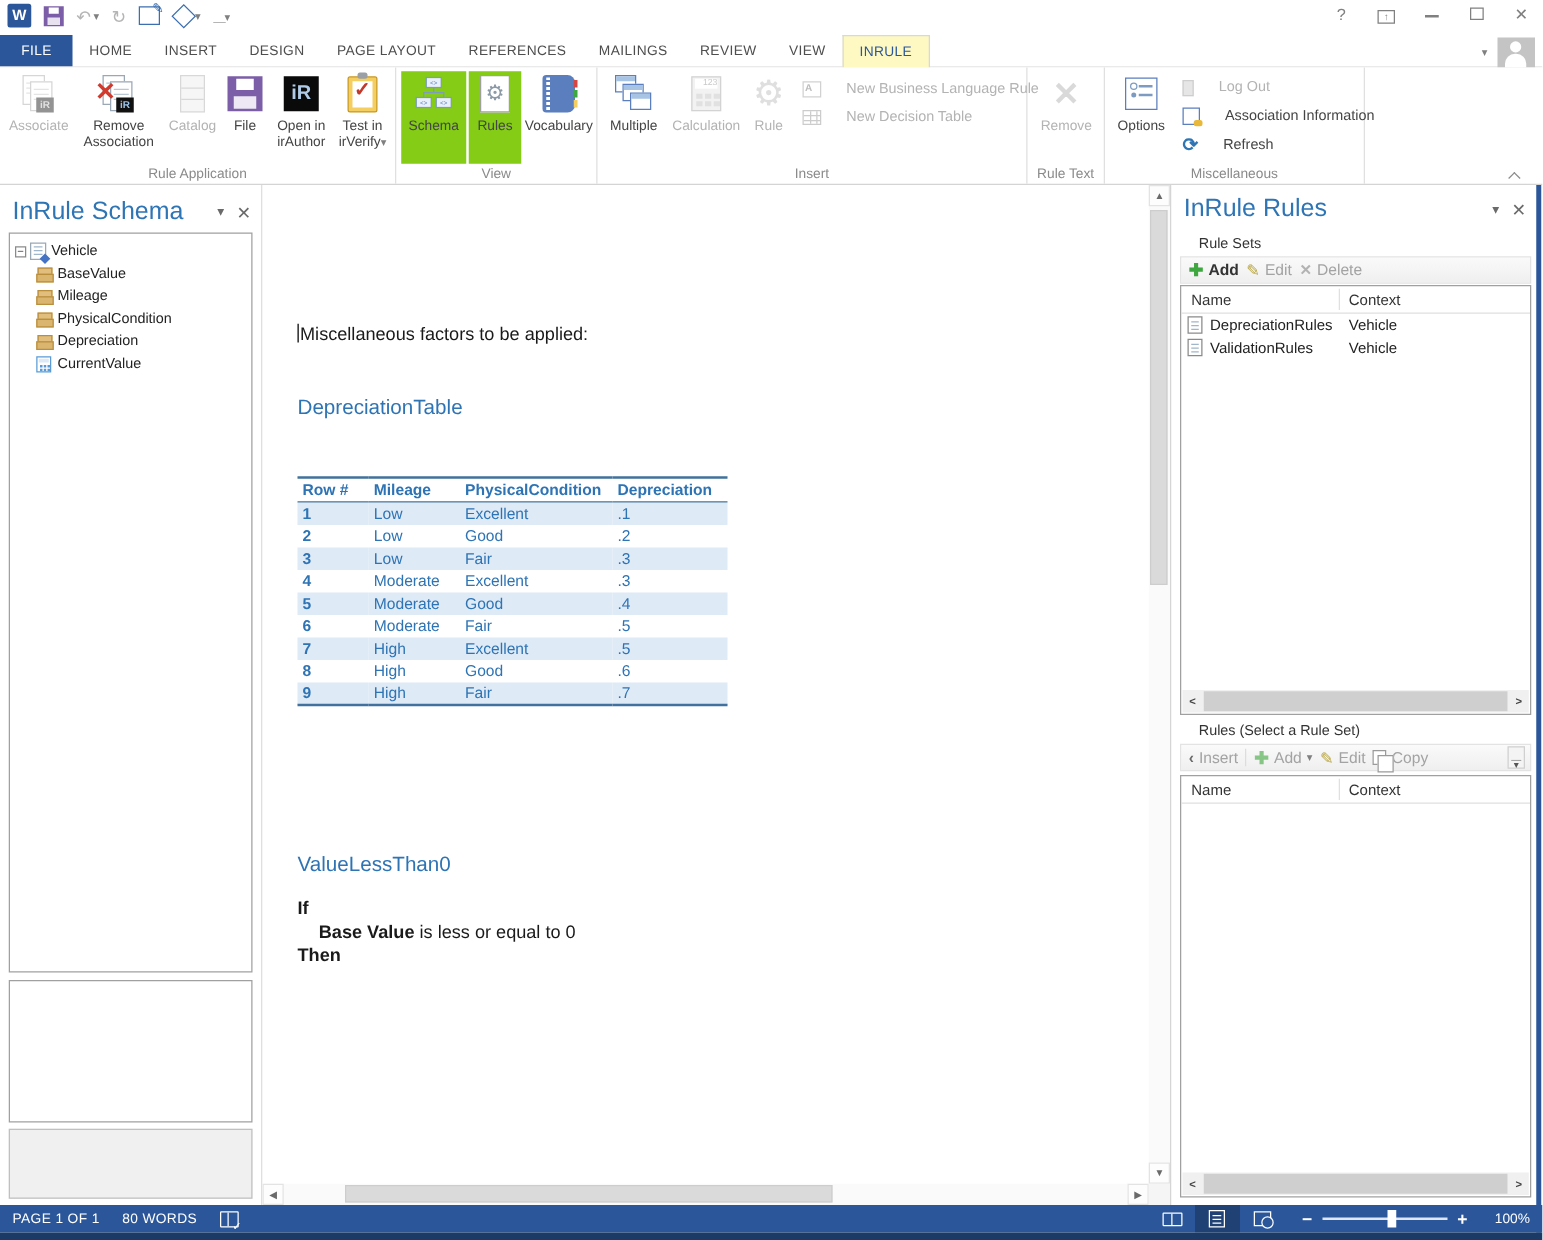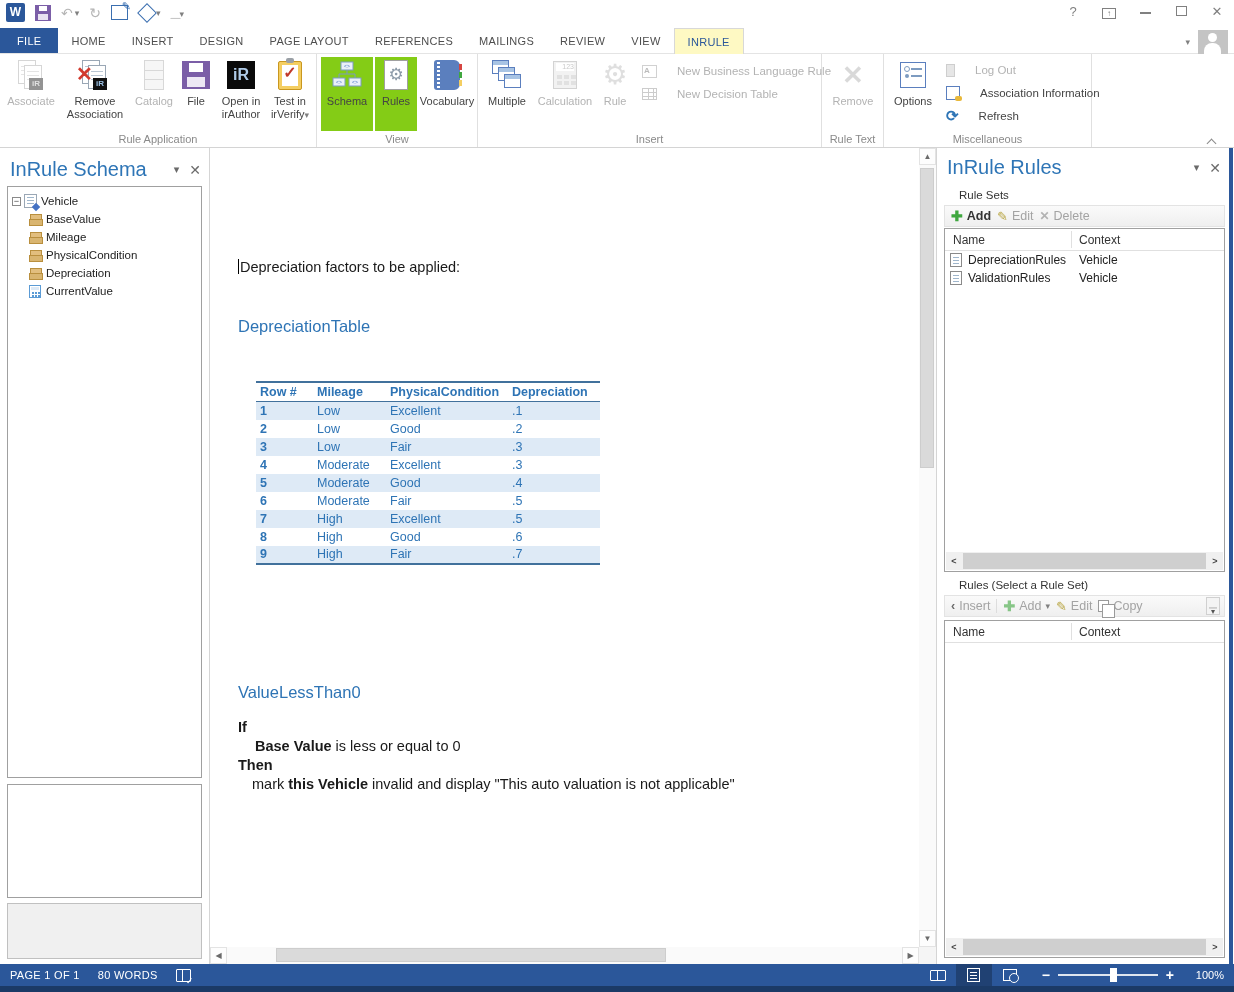--- a/index.html
+++ b/index.html
@@ -121,21 +121,21 @@
   .t-calc::before { content:""; position:absolute; top:1px; left:1px; right:1px; height:3px; background:#DCE9F6; }
   .t-calc::after { content:""; position:absolute; left:2px; top:6px; width:2px; height:2px; background:#5B9BD5; box-shadow:3px 0 0 #5B9BD5, 6px 0 0 #5B9BD5, 0 3px 0 #5B9BD5, 3px 3px 0 #5B9BD5, 6px 3px 0 #5B9BD5; }
   .side-box2 { position:absolute; left:7px; top:636px; width:195px; height:114px; border:1px solid #A0A0A0; background:#fff; }
   .side-box3 { position:absolute; left:7px; top:755px; width:195px; height:56px; border:1px solid #C0C0C0; background:#F0F0F0; }
 
   
   #doc-area { position:absolute; left:210px; top:148px; width:726px; height:816px; background:#fff; }
   .doc-text { position:absolute; font-size:14.5px; color:#1A1A1A; white-space:pre; }
   .doc-heading { position:absolute; font-size:16.5px; color:#2E74B5; }
   .caret { display:inline-block; width:1px; height:15px; background:#000; vertical-align:-2px; margin-right:1px; }
-  .doc-table { position:absolute; left:28px; top:233px; border-collapse:collapse; font-size:12.5px; color:#2E74B5;margin-left:18px; }
+  .doc-table { position:absolute; left:28px; top:233px; border-collapse:collapse; font-size:12.5px; color:#2E74B5; }
   .doc-table th { font-weight:bold; text-align:left; border-top:2px solid #41719C; border-bottom:1px solid #41719C; padding:2px 4px; height:19px; }
   .doc-table td { padding:1px 4px; height:18px; }
   .doc-table tbody tr:nth-child(odd) { background:#DEEAF6; }
   .doc-table tbody tr:last-child td { border-bottom:2px solid #41719C; }
   .doc-table td:first-child { font-weight:bold; }
   .c0{width:57px;} .c1{width:73px;} .c2{width:122px;} .c3{width:92px;}
   b.inrule { font-weight:bold; }
 
   
   .vscroll { position:absolute; right:0; top:0; width:17px; bottom:17px; background:#FAFAFA; }
@@ -438,21 +438,21 @@
       <div class="tree-row">
         <span class="t-calc"></span>
           <span>CurrentValue</span>
       </div>
     </div>
     <div class="side-box2"></div>
     <div class="side-box3"></div>
   </div>
 
   <div id="doc-area">
-    <div class="doc-text" style="left:28px; top:111px;"><span class="caret"></span><span>Depreciation factors to be applied:</span></div>
+    <div class="doc-text" style="left:28px; top:111px;"><span class="caret"></span><span>Miscellaneous factors to be applied:</span></div>
     <div class="doc-heading" style="left:28px; top:169px;">DepreciationTable</div>
 
     <table class="doc-table">
       <thead>
         <tr>
           <th class="c0">Row #</th>
           <th class="c1">Mileage</th>
           <th class="c2">PhysicalCondition</th>
           <th class="c3">Depreciation</th>
         </tr>
@@ -513,21 +513,20 @@
             <td>.7</td>
           </tr>
       </tbody>
     </table>
 
     <div class="doc-heading" style="left:28px; top:535px;">ValueLessThan0</div>
 
     <div class="doc-text" style="left:28px; top:571px; font-weight:bold;">If</div>
     <div class="doc-text" style="left:45px; top:590px;"><b class="inrule">Base Value</b><span> is less or equal to 0</span></div>
     <div class="doc-text" style="left:28px; top:609px; font-weight:bold;">Then</div>
-    <div class="doc-text" style="left:42px; top:628px;"><span>mark </span><b class="inrule">this Vehicle</b><span> invalid and display "This auto valuation is not applicable"</span></div>
 
     <div class="vscroll">
       <span class="sb-btn" style="top:0; left:0;">▲</span>
       <span class="sb-thumb" style="top:20px; left:1px; width:14px; height:300px;"></span>
       <span class="sb-btn" style="bottom:0; left:0;">▼</span>
     </div>
     <div class="hscroll">
       <span class="sb-btn" style="left:0; top:0;">◀</span>
       <span class="sb-thumb" style="left:66px; top:1px; height:14px; width:390px;"></span>
       <span class="sb-btn" style="right:0; top:0;">▶</span>

